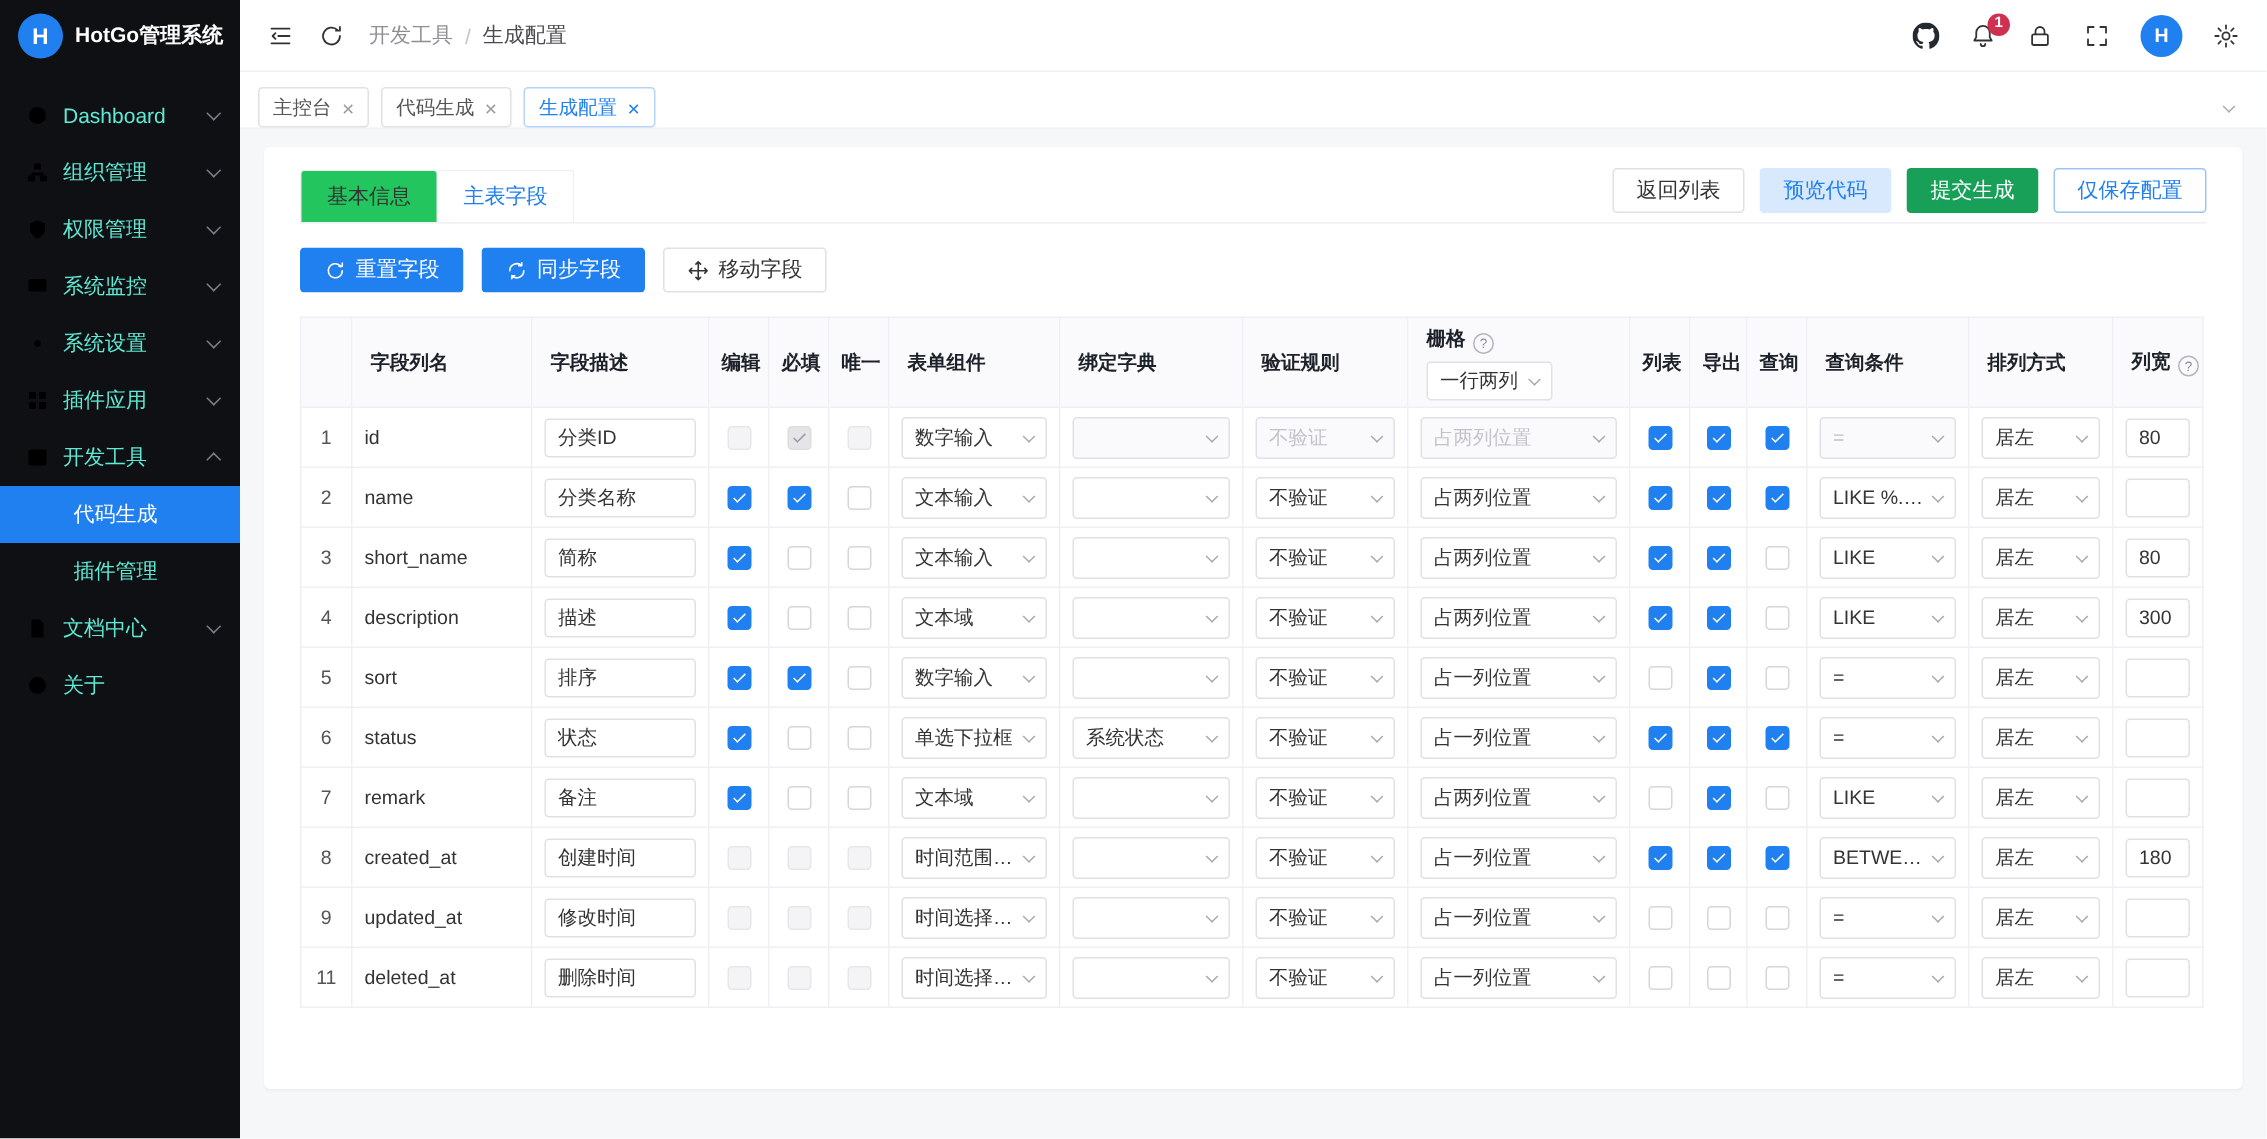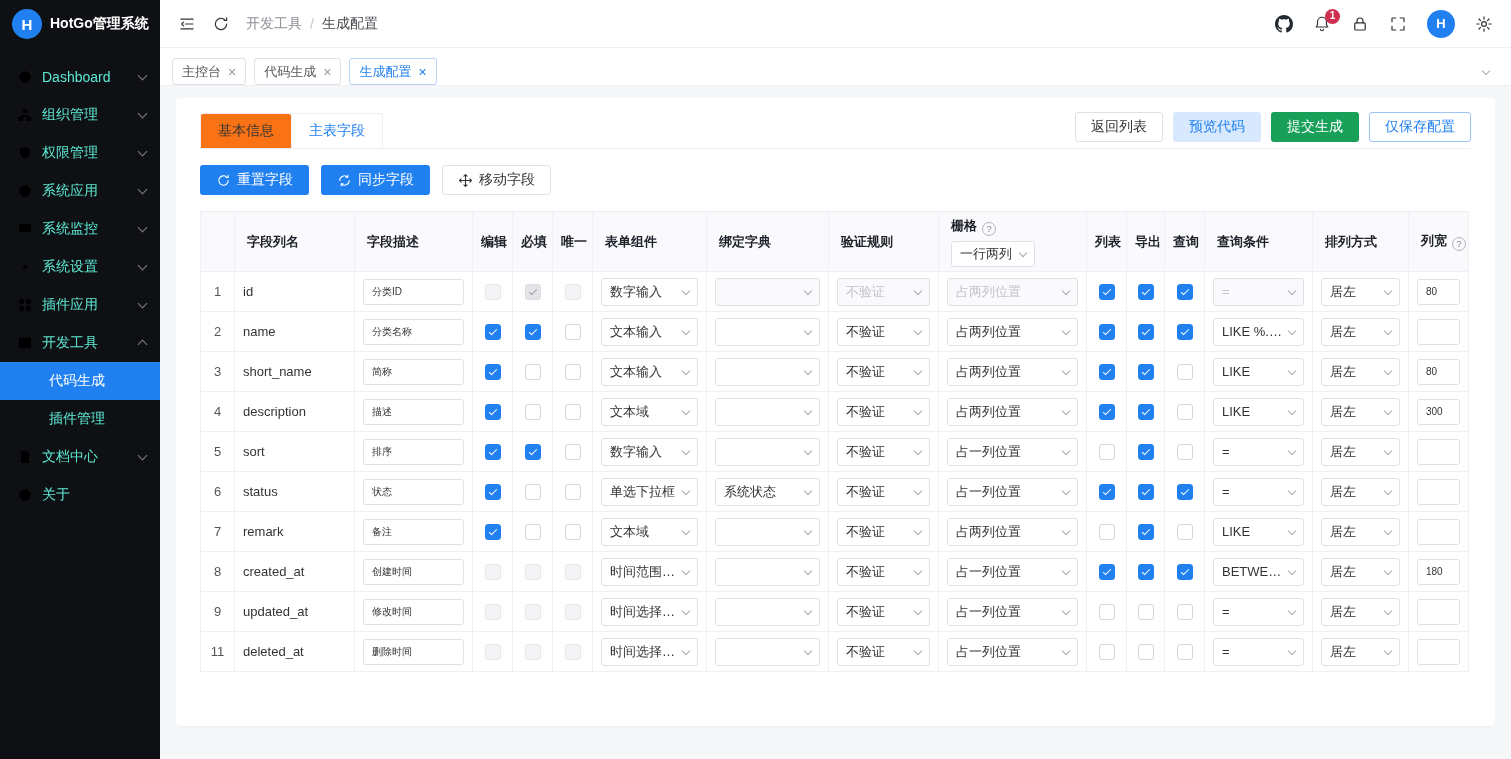--- a/index.html
+++ b/index.html
@@ -40,21 +40,21 @@
   .tag.active{color:#2080f0;border-color:#b7d4f8}
   .tag-x{color:#9a9aa1;font-size:14px;line-height:1}
   .tag.active .tag-x{color:#2080f0}
   .tag-dd{width:26px;height:26px;display:flex;align-items:center;justify-content:center;cursor:pointer}
   .chev{width:6px;height:6px;border-right:1.3px solid #a7aab1;border-bottom:1.3px solid #a7aab1;transform:rotate(45deg);flex-shrink:0;margin-top:-2px}
   
   .content{flex:1;padding:12px 16px;overflow:hidden}
   .card{background:#fff;border-radius:4px;height:628px;padding:14px 24px 0;box-shadow:0 1px 2px rgba(0,0,0,.04)}
   .card-head{display:flex;align-items:flex-end;justify-content:space-between;border-bottom:1px solid #efeff5}
   .tabs{display:flex}
-  .tab{padding:8px 17px;font-size:14px;border:1px solid #efeff5;border-bottom:none;background:#f97316;color:#333;border-radius:3px 3px 0 0;cursor:pointer}
+  .tab{padding:8px 17px;font-size:14px;border:1px solid #efeff5;border-bottom:none;background:#22c55e;color:#333;border-radius:3px 3px 0 0;cursor:pointer}
   .tab+.tab{margin-left:-1px}
   .tab.active{background:#fff;color:#2080f0}
   .head-btns{display:flex;gap:10px;padding-bottom:6px}
   .btn{height:30px;padding:0 15px;border-radius:3px;font-size:14px;display:inline-flex;align-items:center;gap:6px;cursor:pointer;border:1px solid transparent;background:#fff;font-family:Liberation Serif, serif;white-space:nowrap}
   .btn.default{border-color:#e0e0e6;color:#333}
   .btn.info{background:#d8e9fd;color:#2080f0}
   .btn.success{background:#18a058;color:#fff}
   .btn.ghost{border-color:#9cc4f4;color:#2080f0;background:#fff}
   .btn.primary{background:#2080f0;color:#fff}
   .b-icon{width:15px;height:15px;display:inline-flex}
@@ -64,21 +64,21 @@
   .gen-table{border-collapse:collapse;table-layout:fixed;width:1268px;font-size:13px}
   .gen-table th,.gen-table td{border:1px solid #efeff5;padding:4px 8px;overflow:hidden}
   .gen-table thead th{background:#fafafc;color:#1d2129;font-weight:700;text-align:center;white-space:nowrap}
   .group-row th{height:32px}
   .col-row th{height:60px}
   .col-row th.al{text-align:left;padding-left:12px}
   tbody td{height:40px;background:#fff}
   .tc{text-align:center;padding:2px}
   .idx{color:#555}
   .nm{color:#333;padding-left:12px}
-  .cell-input{width:100%;height:26px;border:1px solid #e0e0e6;border-radius:3px;padding:0 8px;font-size:10px;font-family:inherit;color:#333;background:#fff;outline:none}
+  .cell-input{width:100%;height:26px;border:1px solid #e0e0e6;border-radius:3px;padding:0 8px;font-size:13px;font-family:inherit;color:#333;background:#fff;outline:none}
   .select{height:28px;border:1px solid #e0e0e6;border-radius:3px;display:flex;align-items:center;justify-content:space-between;padding:0 8px;background:#fff;cursor:pointer;gap:4px}
   .sel-txt{white-space:nowrap;overflow:hidden;text-overflow:ellipsis;color:#333;font-size:13px}
   .select.dis{background:#fafafc}
   .select.dis .sel-txt{color:#c2c2c8}
   .checkbox{width:16px;height:16px;border:1px solid #d5d5db;border-radius:3px;display:inline-flex;align-items:center;justify-content:center;background:#fff;cursor:pointer;vertical-align:middle}
   .checkbox.on{background:#2080f0;border-color:#2080f0}
   .checkbox.dis{background:#f4f4f7;border-color:#e6e6eb}
   .checkbox.on.dis{background:#e4e4e9;border-color:#dcdce1}
   .ck{width:4px;height:8px;border-right:1.6px solid #fff;border-bottom:1.6px solid #fff;transform:rotate(45deg);margin-top:-2px}
   .checkbox.on.dis .ck{border-color:#9a9aa2}
@@ -114,29 +114,20 @@
             </svg></span>
           <span class="mi-label">组织管理</span>
           <span class="mi-chev down"></span>
         </div>
         <div class="menu-item">
           <span class="mi-icon"><svg viewBox="0 0 24 24">
               <path d="M12 3l7.5 2.8V11c0 4.8-3 8.2-7.5 10-4.5-1.8-7.5-5.2-7.5-10V5.8z"></path>
               <path d="M8.8 11.8l2.2 2.2 4.2-4.2"></path>
             </svg></span>
           <span class="mi-label">权限管理</span>
-          <span class="mi-chev down"></span>
-        </div>
-        <div class="menu-item">
-          <span class="mi-icon"><svg viewBox="0 0 24 24">
-              <circle cx="12" cy="12" r="8.5"></circle>
-              <ellipse cx="12" cy="12" rx="4" ry="8.5"></ellipse>
-              <path d="M3.5 12h17"></path>
-            </svg></span>
-          <span class="mi-label">系统应用</span>
           <span class="mi-chev down"></span>
         </div>
         <div class="menu-item">
           <span class="mi-icon"><svg viewBox="0 0 24 24">
               <rect x="3" y="4.5" width="18" height="12.5" rx="1.5"></rect>
               <path d="M9 20.5h6M12 17v3.5"></path>
             </svg></span>
           <span class="mi-label">系统监控</span>
           <span class="mi-chev down"></span>
         </div>

